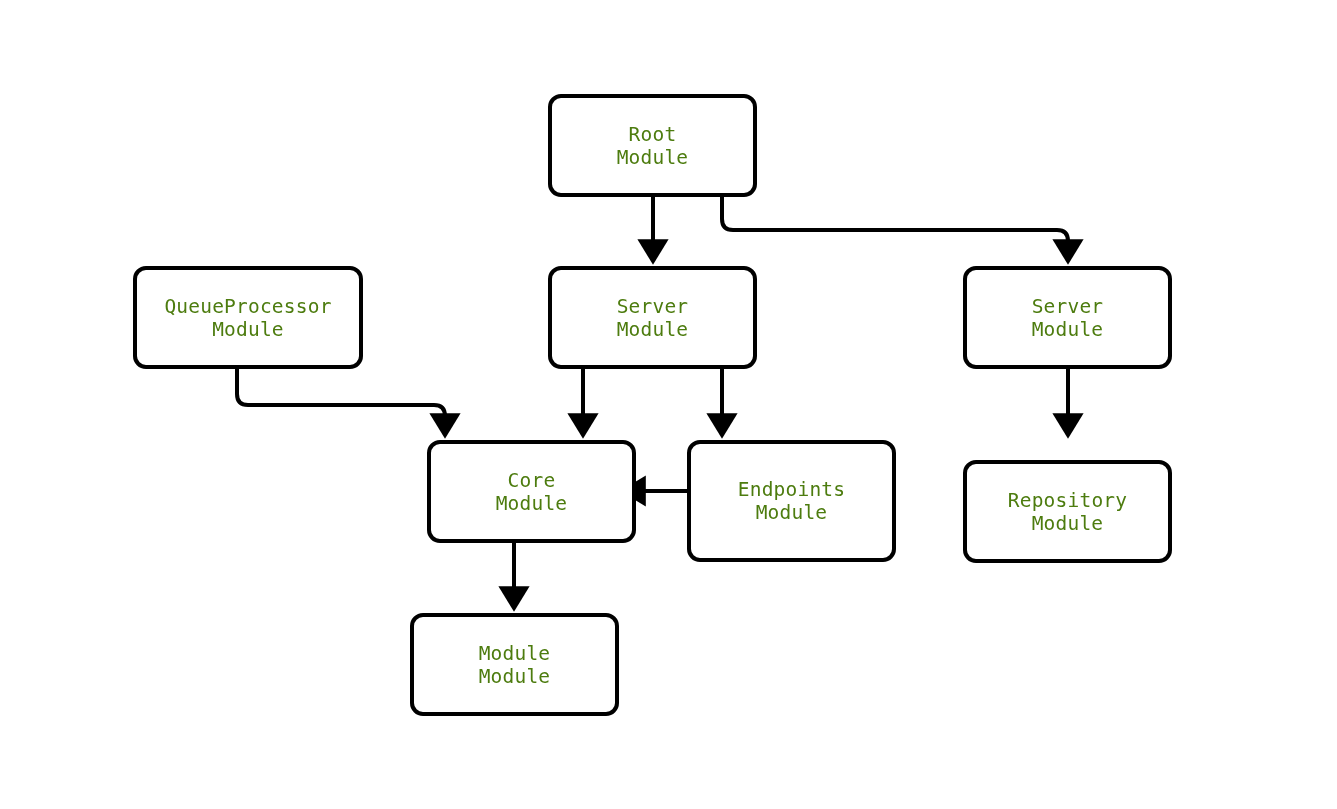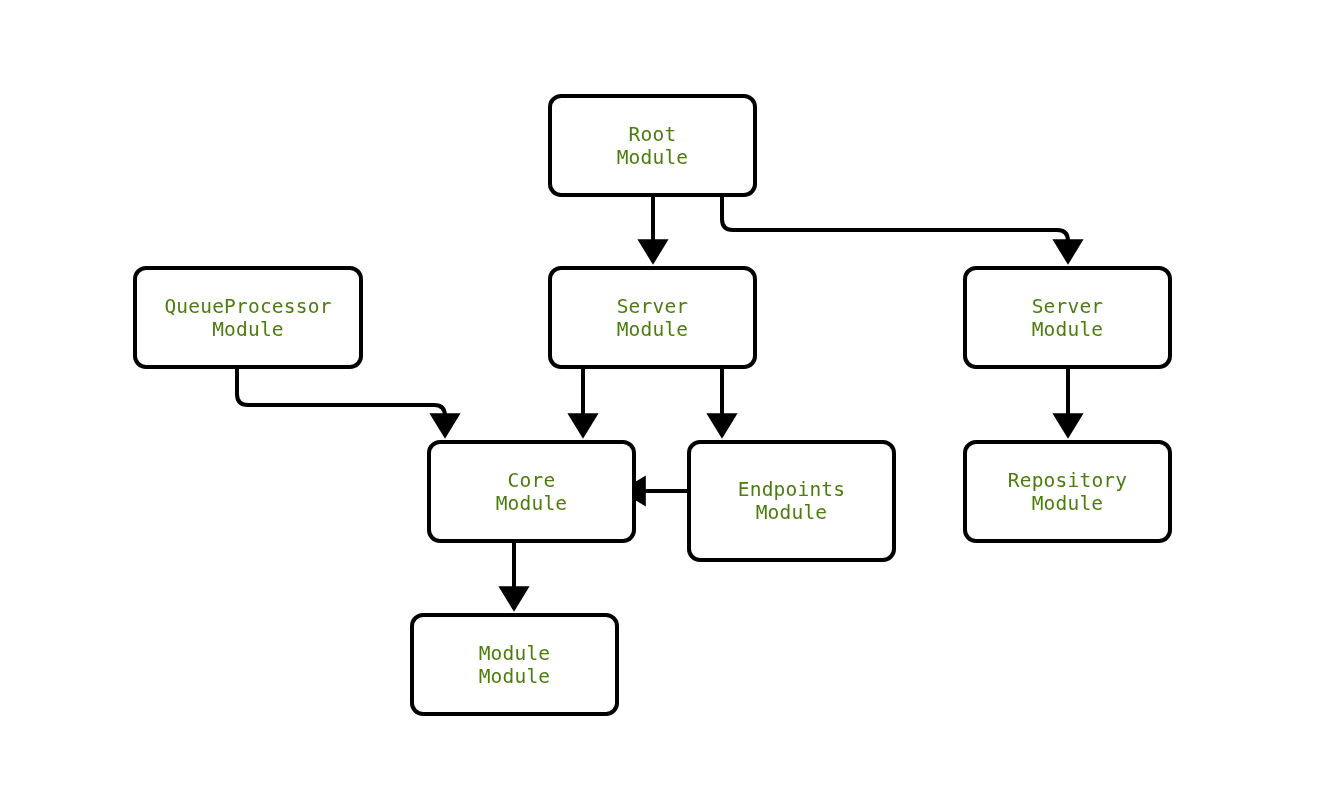--- a/index.html
+++ b/index.html
@@ -84,21 +84,21 @@
         <div class="node-line">Module</div>
       </div>
       <div class="node" style="left: 427px; top: 440px; width: 209px; height: 103px; border-color: rgb(0, 0, 0); background: rgb(255, 255, 255);">
         <div class="node-line">Core</div>
         <div class="node-line">Module</div>
       </div>
       <div class="node" style="left: 687px; top: 440px; width: 209px; height: 122px; border-color: rgb(0, 0, 0); background: rgb(255, 255, 255);">
         <div class="node-line">Endpoints</div>
         <div class="node-line">Module</div>
       </div>
-      <div class="node" style="left: 963px; top: 440px; width: 209px; height: 103px; border-color: rgb(0, 0, 0); background: rgb(255, 255, 255);">
+      <div class="node" style="left: 963px; top: 460px; width: 209px; height: 103px; border-color: rgb(0, 0, 0); background: rgb(255, 255, 255);">
         <div class="node-line">Repository</div>
         <div class="node-line">Module</div>
       </div>
       <div class="node" style="left: 410px; top: 613px; width: 209px; height: 103px; border-color: rgb(0, 0, 0); background: rgb(255, 255, 255);">
         <div class="node-line">Module</div>
         <div class="node-line">Module</div>
       </div>
     </div>
 
 </div>

